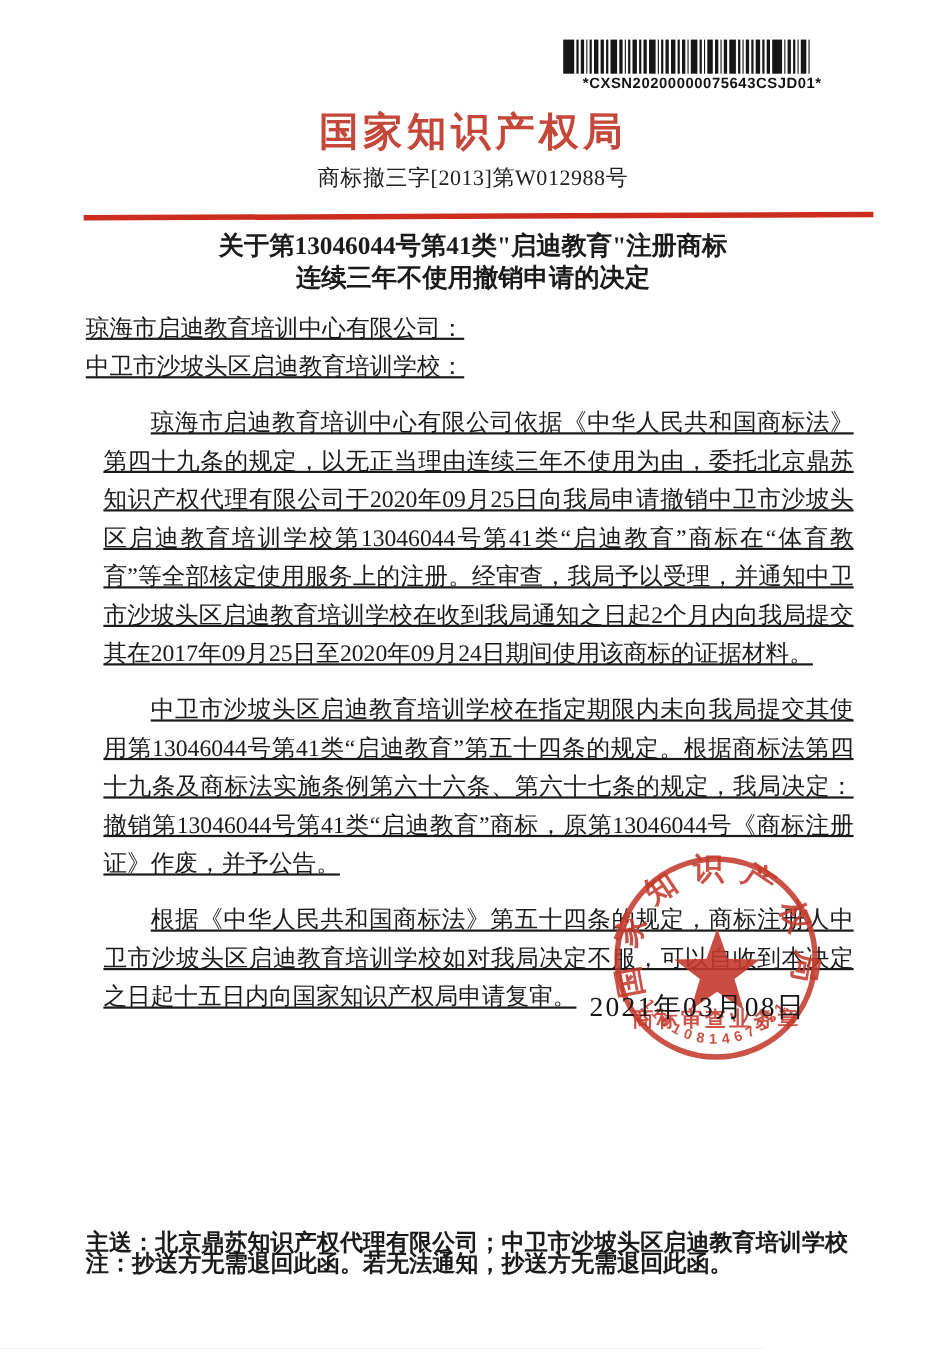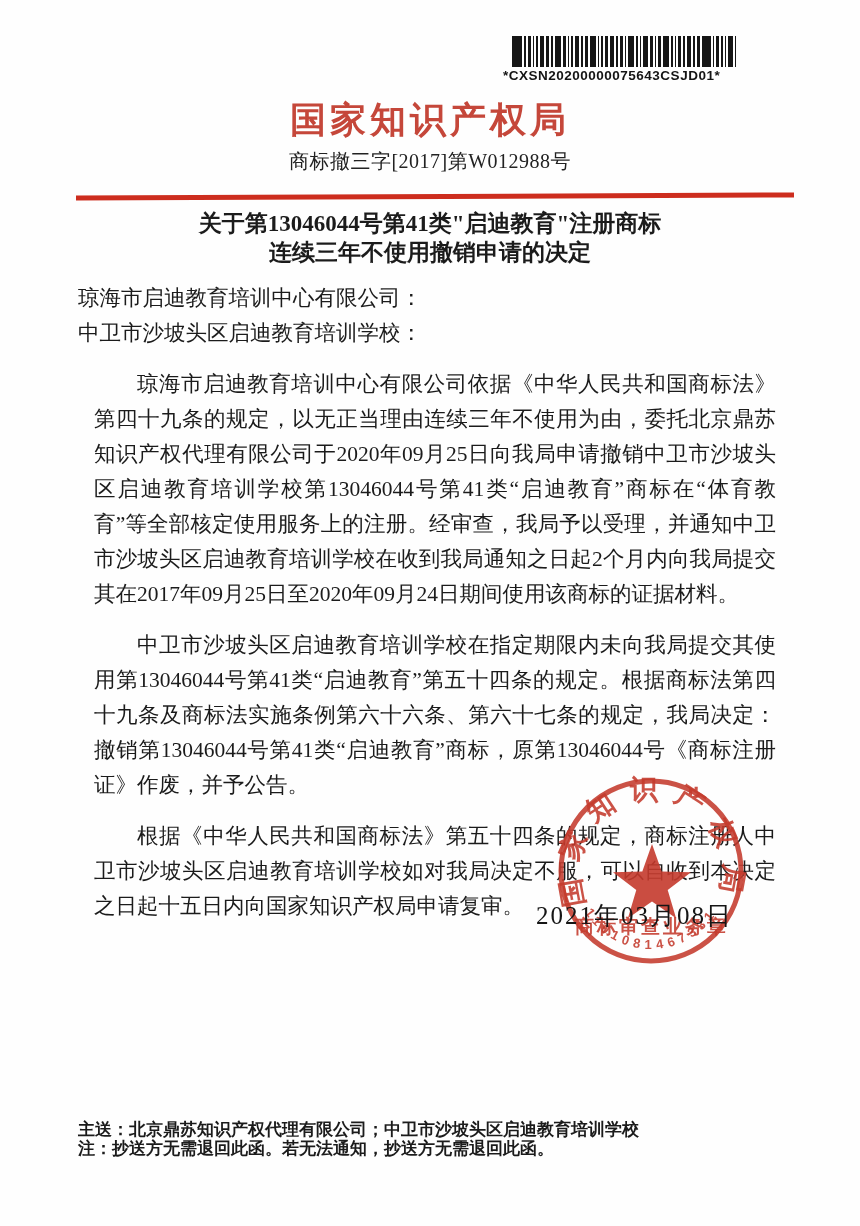--- a/index.html
+++ b/index.html
@@ -6,21 +6,21 @@
   .page{
     position:relative;
     width:860px;height:1226px;
     margin:0 auto;
     background:#fefefe;
     font-family:"Liberation Serif","DejaVu Serif",serif;
     color:#1a1a1a;
     overflow:hidden;
   }
   
-  .barcode-block{position:absolute;top:36px;left:503px;width:244px;text-align:left;}
+  .barcode-block{position:absolute;top:36px;left:503px;width:244px;text-align:right;}
   .barcode-bars{display:flex;justify-content:center;align-items:stretch;height:31px;}
   .barcode-bars i{background:#161616;display:block;margin-right:2px;}
   .barcode-text{
     margin-top:1px;
     font-family:"Liberation Sans","DejaVu Sans",sans-serif;
     font-weight:700;font-size:13.5px;letter-spacing:.5px;color:#141414;
     white-space:nowrap;
   }
   
   .agency-title{
@@ -36,39 +36,39 @@
     position:absolute;top:194px;left:76px;width:718px;height:5px;
     background:#cd2d1e;transform:rotate(-0.25deg);
   }
   .decision-heading{
     position:absolute;top:209px;left:0;width:100%;margin:0;
     text-align:center;font-size:23px;line-height:29px;font-weight:600;color:#1b1b1b;
   }
   
   .doc-body{
     position:absolute;top:281px;left:78px;width:714px;
-    font-size:21.5px;line-height:35px;text-align:justify;color:#1b1b1b;
+    font-size:21.5px;line-height:35px;text-align:justify;color:#1b1b1b;text-decoration:underline;
   }
   .addressee{white-space:nowrap;}
   .doc-body p{margin:16px;text-indent:2em;}
   
   .seal{position:absolute;left:541px;top:761px;width:220px;height:220px;}
   .seal svg{display:block;}
   .seal text{fill:#c43a2c;fill-opacity:.88;font-family:"Liberation Serif","DejaVu Serif",serif;}
   .seal .arc-main{font-size:28px;font-weight:700;letter-spacing:14px;}
   .seal .arc-num{font-size:13px;font-weight:700;letter-spacing:5px;font-family:"Liberation Sans","DejaVu Sans",sans-serif;}
   .seal .seal-label{font-size:19px;font-weight:700;letter-spacing:3px;text-anchor:middle;}
   .decision-date{
     position:absolute;left:536px;top:899px;z-index:5;
     font-size:25px;letter-spacing:2px;color:#151515;white-space:nowrap;
   }
   
   .doc-footer{
     position:absolute;left:78px;top:1120px;width:714px;
-    font-size:17px;line-height:19px;color:#1b1b1b;font-weight:600;
+    font-size:21px;line-height:19px;color:#1b1b1b;font-weight:600;
   }
   .doc-footer div{white-space:nowrap;}
 </style>
 </head>
 <body>
 
 <div class="page">
 
   <div class="barcode-block">
     <div class="barcode-bars">
@@ -116,21 +116,21 @@
         <i style="width: 1.5px;"></i>
         <i style="width: 1.5px;"></i>
         <i style="width: 4.5px;"></i>
         <i style="width: 1.5px;"></i>
       </div>
     <div class="barcode-text">*CXSN20200000075643CSJD01*</div>
   </div>
 
   <h1 class="agency-title">国家知识产权局</h1>
 
-  <div class="doc-number">商标撤三字[2017]第W012988号</div>
+  <div class="doc-number">商标撤三字[2013]第W012988号</div>
 
   <div class="red-rule"></div>
 
   <h2 class="decision-heading">
     <div>关于第13046044号第41类"启迪教育"注册商标</div>
     <div>连续三年不使用撤销申请的决定</div>
   </h2>
 
   <div class="doc-body">
     <div class="addressee">琼海市启迪教育培训中心有限公司：</div>

